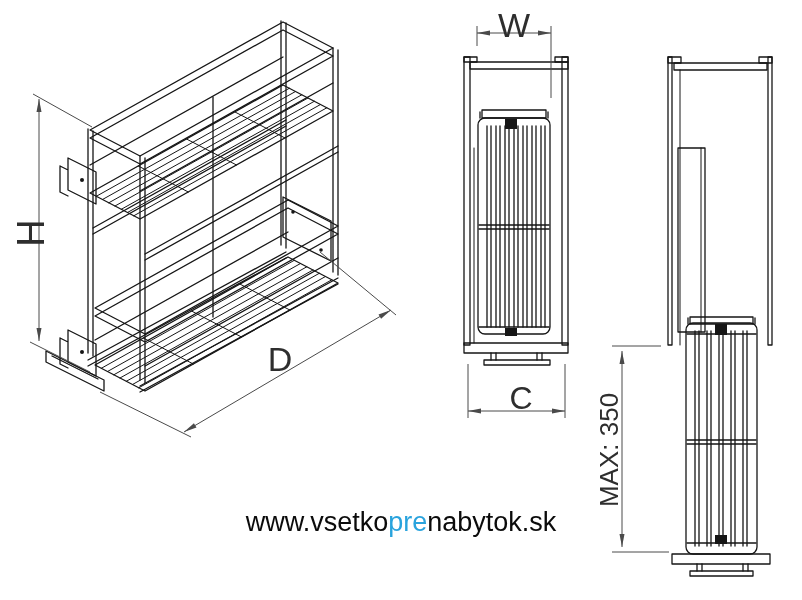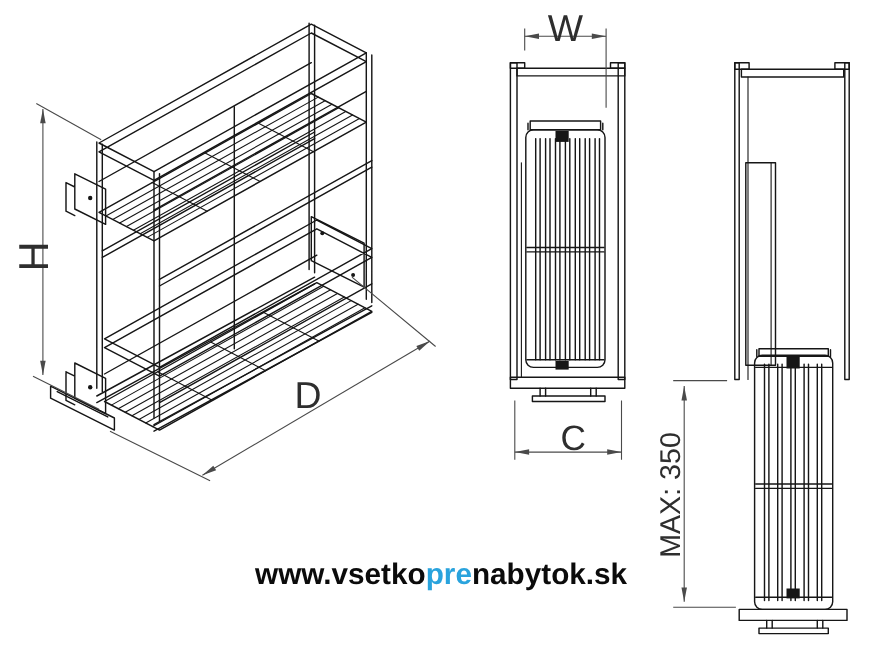--- a/index.html
+++ b/index.html
@@ -9,21 +9,21 @@
   svg{display:block;}
   
   .obj   {stroke:#161616;stroke-width:1.3;fill:none;stroke-linecap:round;stroke-linejoin:round;}
   .objthin{stroke:#161616;stroke-width:1;fill:none;stroke-linecap:round;}
   .objfill{fill:#161616;stroke:none;}
   .dim   {stroke:#4a4a4a;stroke-width:1;fill:none;}
   .arrow {fill:#4a4a4a;stroke:none;}
   .dimlabel{fill:#2e2e2e;font-family:"Liberation Sans",sans-serif;}
   
   .watermark{position:absolute;left:0;right:0;top:507px;text-align:center;
-             font-size:27px;font-weight:bold;letter-spacing:0px;color:#0b0b0b;}
+             font-size:27px;font-weight:normal;letter-spacing:0px;color:#0b0b0b;}
   .watermark .accent{color:#29a3dd;}
 </style>
 </head>
 <body>
 
 <div class="stage">
 <svg width="802" height="600" viewBox="0 0 802 600">
 
   <g>
 

